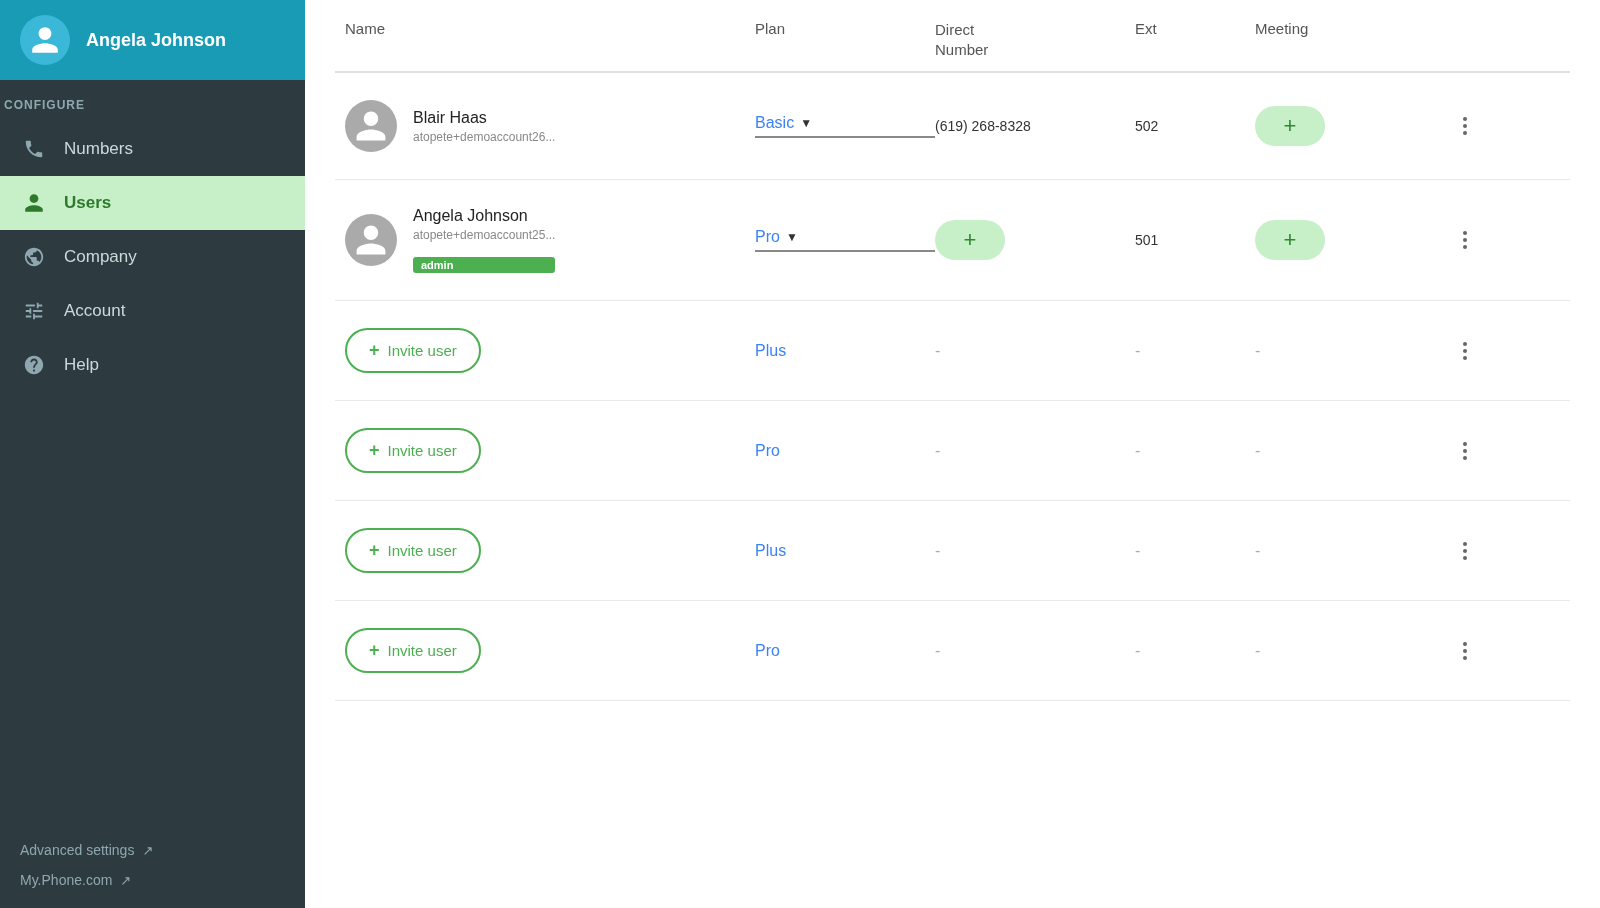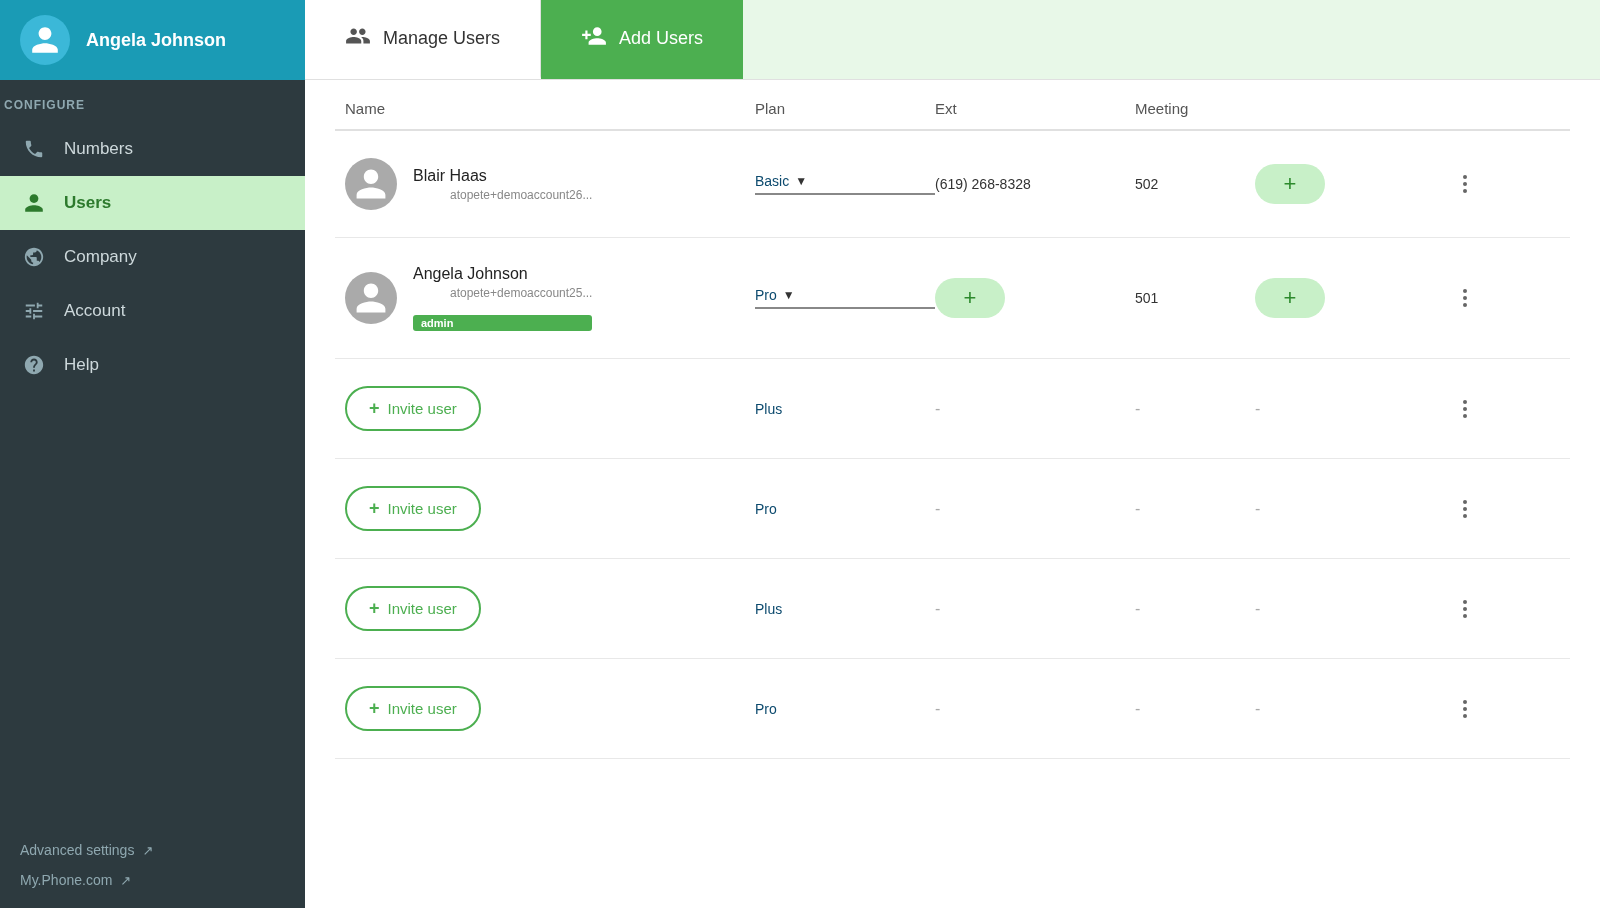--- a/index.html
+++ b/index.html
@@ -160,39 +160,39 @@
       border-radius: 50%;
       background: #aaa;
       display: flex;
       align-items: center;
       justify-content: center;
       flex-shrink: 0;
     }
     .user-avatar svg { width: 36px; height: 36px; fill: #fff; }
     .user-info { display: flex; flex-direction: column; gap: 3px; }
     .user-name { font-size: 16px; font-weight: 500; color: #222; }
-    .user-email { font-size: 12px; color: #888; margin-left: 37px; }
+    .user-email { font-size: 12px; color: #888; }
     .admin-badge {
       background: #4caf50;
       color: #fff;
       font-size: 11px;
       padding: 2px 8px;
       border-radius: 3px;
       font-weight: 600;
       display: inline-block;
       margin-top: 12px;
     }
     .plan-wrapper {
       display: flex;
       align-items: center;
       border-bottom: 2px solid #888;
       padding-bottom: 4px;
       cursor: pointer;
     }
-    .plan-text { font-size: 14px; color: #0c4a6e; margin-right: 6px; }
+    .plan-text { font-size: 16px; color: #3b82f6; margin-right: 6px; }
     .dropdown-arrow { font-size: 12px; color: #333; }
 
     .add-btn {
       width: 70px;
       height: 40px;
       border-radius: 25px;
       background: #c8f0c8;
       border: none;
       display: flex;
       align-items: center;
@@ -311,45 +311,30 @@
     </div>
     <div class="sidebar-link">
       <span>My.Phone.com</span>
       <span class="ext-icon">↗</span>
     </div>
   </div>
 </div>
 
 <div class="main">
 
-  <div class="topbar">
-    <div class="topbar-tab tab-manage">
-      <span class="topbar-tab-icon">
-        <svg viewBox="0 0 24 24" width="26" height="26" fill="#555">
-            <path d="M16 11c1.66 0 2.99-1.34 2.99-3S17.66 5 16 5c-1.66 0-3 1.34-3 3s1.34 3 3 3zm-8 0c1.66 0 2.99-1.34 2.99-3S9.66 5 8 5C6.34 5 5 6.34 5 8s1.34 3 3 3zm0 2c-2.33 0-7 1.17-7 3.5V19h14v-2.5c0-2.33-4.67-3.5-7-3.5zm8 0c-.29 0-.62.02-.97.05 1.16.84 1.97 1.97 1.97 3.45V19h6v-2.5c0-2.33-4.67-3.5-7-3.5z"></path>
-          </svg>
-      </span>
-      <span>Manage Users</span>
-    </div>
-    <div class="topbar-tab tab-add">
-      <span>
-        <svg viewBox="0 0 24 24" width="26" height="26" fill="white">
-            <path d="M15 12c2.21 0 4-1.79 4-4s-1.79-4-4-4-4 1.79-4 4 1.79 4 4 4zm-9-2V7H4v3H1v2h3v3h2v-3h3v-2H6zm9 4c-2.67 0-8 1.34-8 4v2h16v-2c0-2.66-5.33-4-8-4z"></path>
-          </svg>
-      </span>
-      <span>Add Users</span>
-    </div>
-    <div class="topbar-spacer"></div>
-  </div>
 
   <div class="table-area">
 
     <div class="table-header">
       <div class="col-name">Name</div>
       <div>Plan</div>
+      <div class="col-direct">
+        <span>Direct</span><br>
+        <span>Number</span>
+      </div>
       <div>Ext</div>
       <div>Meeting</div>
       <div></div>
     </div>
 
     <div class="table-row">
       <div class="user-cell">
         <div class="user-avatar">
           <svg viewBox="0 0 24 24">
               <path d="M12 12c2.7 0 4.8-2.1 4.8-4.8S14.7 2.4 12 2.4 7.2 4.5 7.2 7.2 9.3 12 12 12zm0 2.4c-3.2 0-9.6 1.6-9.6 4.8v2.4h19.2v-2.4c0-3.2-6.4-4.8-9.6-4.8z"></path>

